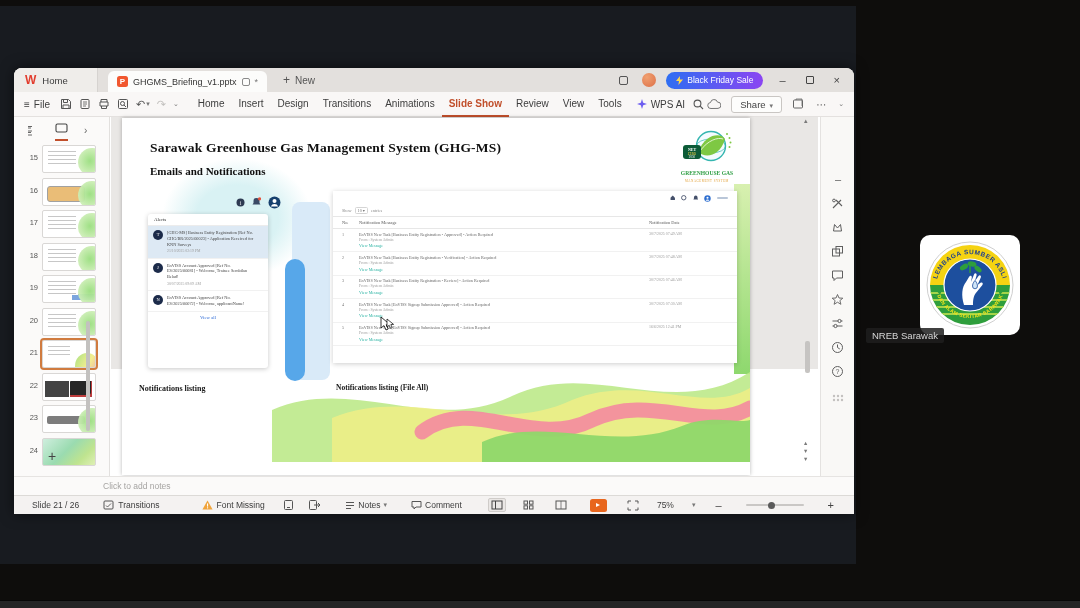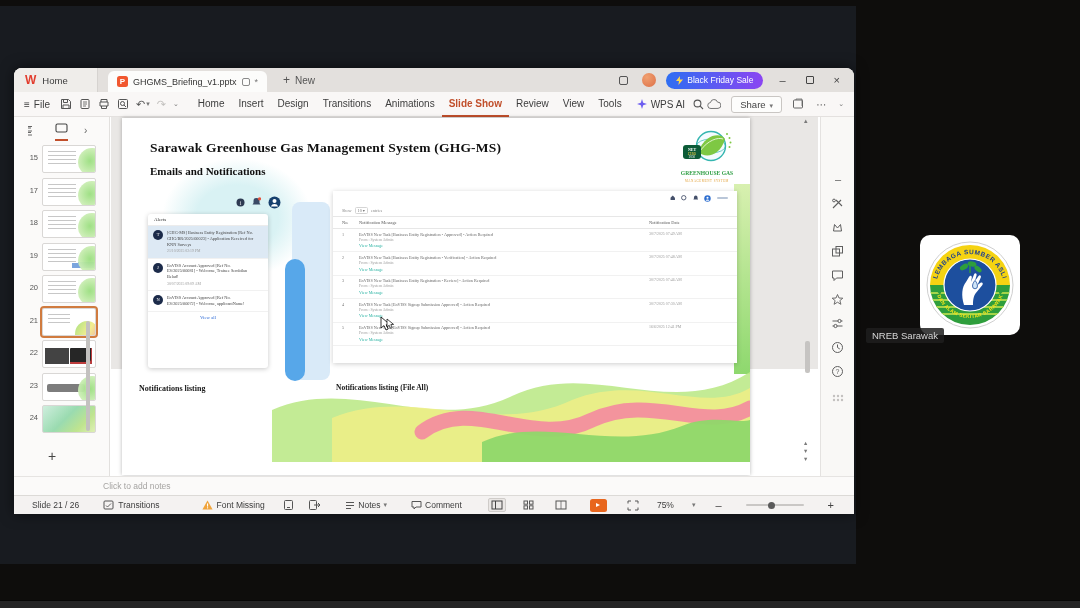--- a/index.html
+++ b/index.html
@@ -274,20 +274,24 @@
                 </svg></span>
             <span class="panel-chevron">›</span>
           </div>
           <div class="thumb-list">
 
               <div class="thumb-row">
                 <span class="thumb-num">15</span>
                 <div class="thumb v-lines"></div>
               </div>
 
+              <div class="thumb-row">
+                <span class="thumb-num">16</span>
+                <div class="thumb v-orange"></div>
+              </div>
 
               <div class="thumb-row">
                 <span class="thumb-num">17</span>
                 <div class="thumb v-lines"></div>
               </div>
 
               <div class="thumb-row">
                 <span class="thumb-num">18</span>
                 <div class="thumb v-lines"></div>
               </div>

